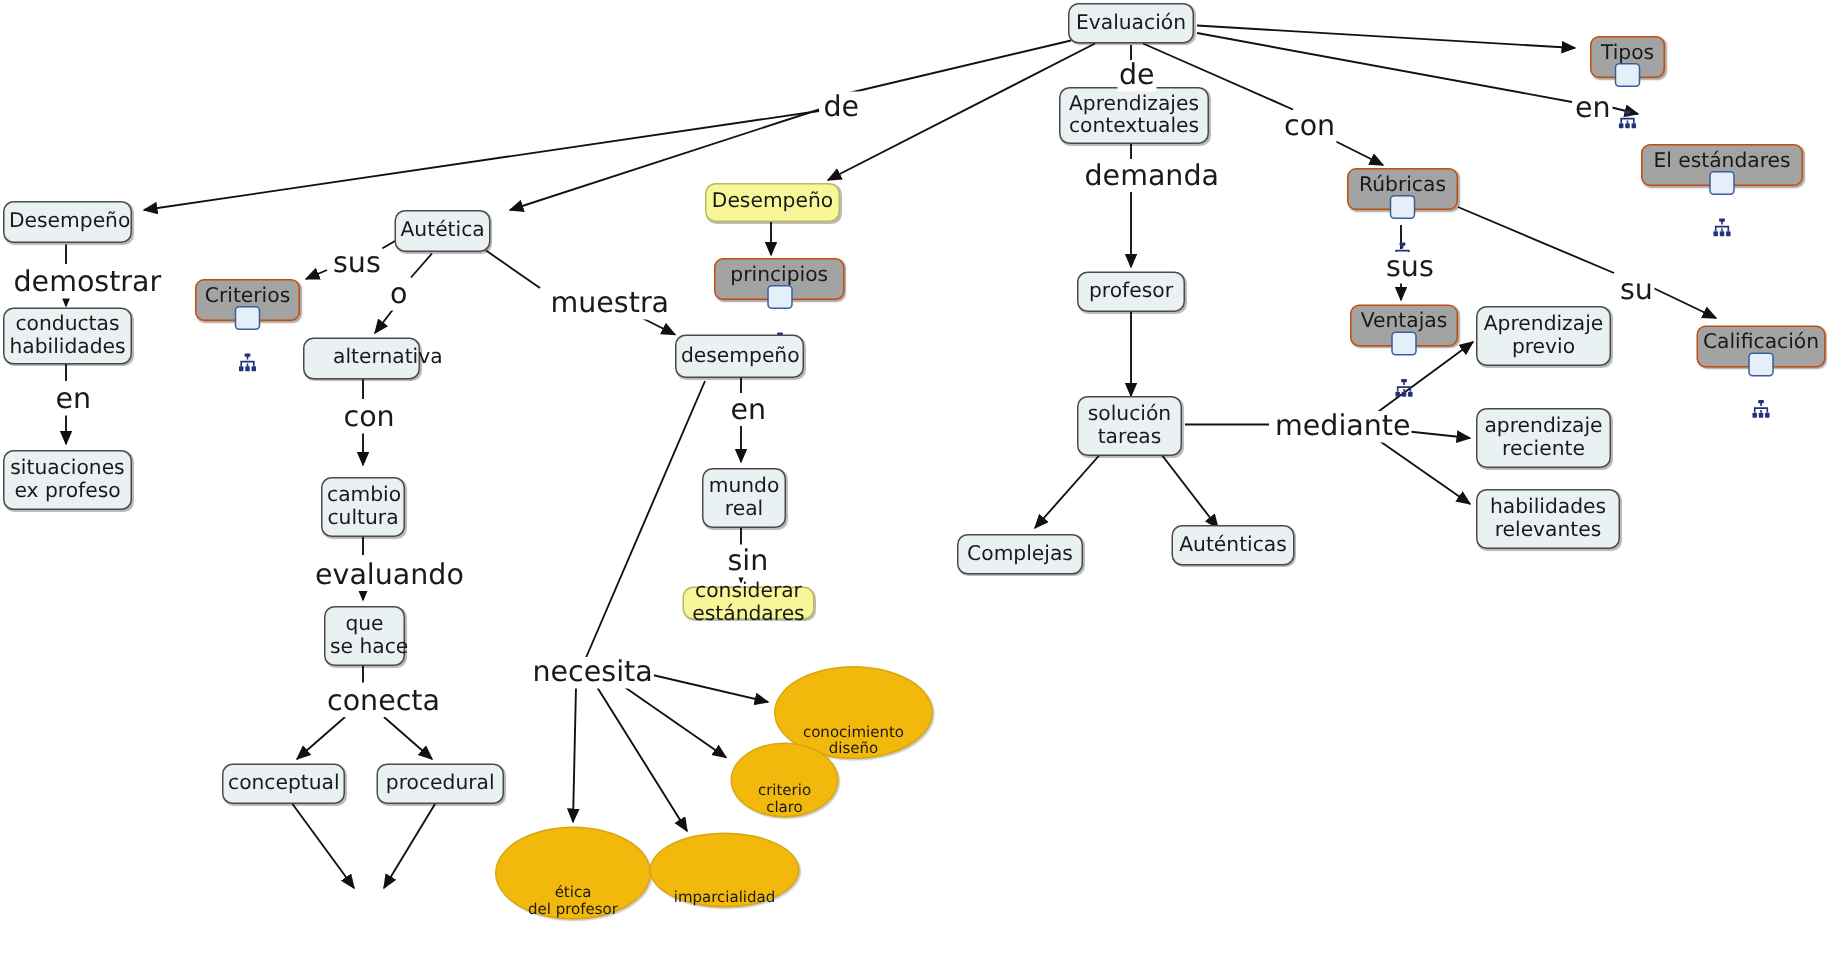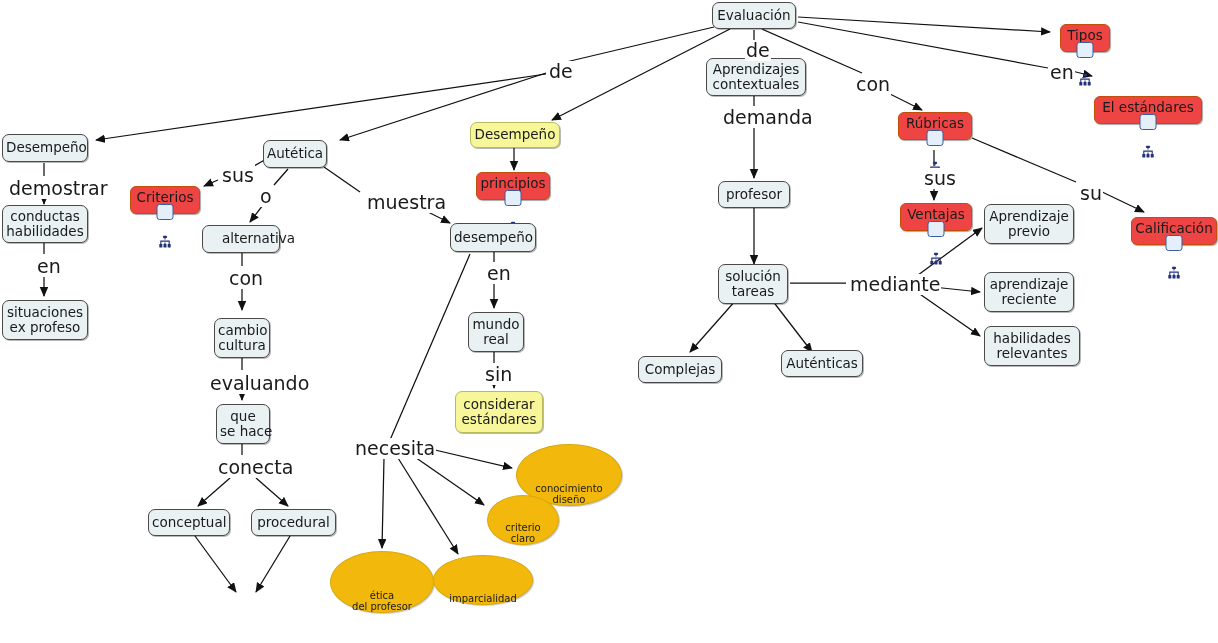--- a/index.html
+++ b/index.html
@@ -41,21 +41,21 @@
     border-radius: 7px;
     background: #e9f1f3;
     font-size: 13.5px;
     box-shadow: 1px 1px 0.5px rgba(0,0,0,0.28);
   }
   .node.box.yellow {
     background: #f7f79a;
     border-color: #b9b95e;
   }
   .node.box.orange {
-    background: #ef4444;
+    background: #a3a3a3;
     border-color: #c24f08;
     border-radius: 6px;
     box-shadow: 1px 1px 1px rgba(0,0,0,0.35);
   }
   .node.ellipse {
     border: 1px solid #d8a80a;
     border-radius: 50%;
     background: #f2b90c;
     font-size: 10px;
     box-shadow: 1px 1px 1px rgba(0,0,0,0.22);
@@ -303,21 +303,21 @@
           <g fill="#22317a">
             <rect x="5.6" y="0.7" width="3.8" height="2.2" rx="0.5"></rect>
             <rect x="1.8" y="9.1" width="3" height="3.4" rx="0.5"></rect>
             <rect x="6" y="9.1" width="3" height="3.4" rx="0.5"></rect>
             <rect x="10.2" y="9.1" width="3" height="3.4" rx="0.5"></rect>
           </g>
         </svg>
     </span>
   </div>
 
-  <div class="node box orange" style="left:476px;top:172px;width:74px;height:28px;">
+  <div class="node box orange" style="left:476px;top:172px;width:87px;height:28px;">
     <span class="label">principios</span>
     <span class="cmapicon">
       <svg width="15" height="14" viewBox="0 0 15 14">
           <g stroke="#22317a" stroke-width="1.1" fill="none">
             <path d="M7.5 2.2v2.4M3.3 7.4v-1.3h8.4v1.3M3.3 7.4v1.6M7.5 7.4v1.6M11.7 7.4v1.6"></path>
           </g>
           <g fill="#22317a">
             <rect x="5.6" y="0.7" width="3.8" height="2.2" rx="0.5"></rect>
             <rect x="1.8" y="9.1" width="3" height="3.4" rx="0.5"></rect>
             <rect x="6" y="9.1" width="3" height="3.4" rx="0.5"></rect>
@@ -374,21 +374,21 @@
 
   <div class="node box" style="left:450px;top:223px;width:86px;height:29px;">
     <span class="label">desempeño</span>
   </div>
 
   <div class="node box" style="left:468px;top:312px;width:56px;height:40px;">
     <span class="label">mundo
 real</span>
   </div>
 
-  <div class="node box yellow" style="left:455px;top:391px;width:88px;height:42px;">
+  <div class="node box yellow" style="left:455px;top:391px;width:88px;height:22px;">
     <span class="label">considerar
 estándares</span>
   </div>
 
   <div class="node box" style="left:718px;top:181px;width:72px;height:27px;">
     <span class="label">profesor</span>
   </div>
 
   <div class="node box" style="left:718px;top:264px;width:70px;height:40px;">
     <span class="label">solución

